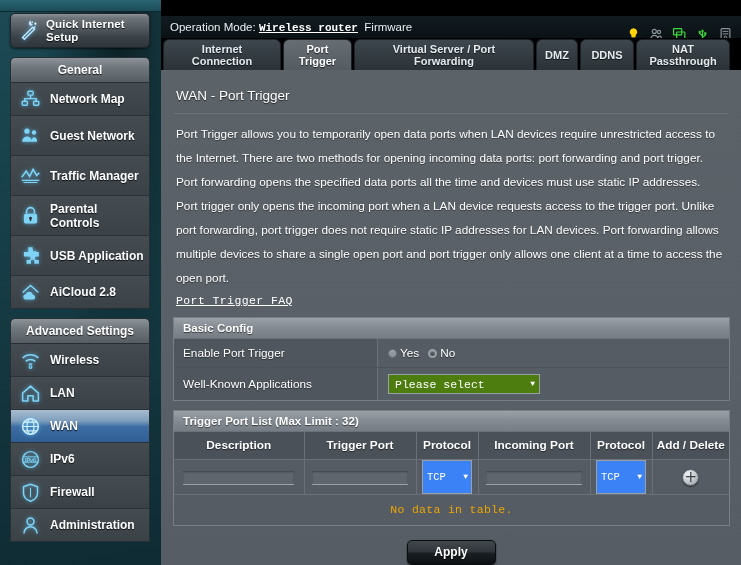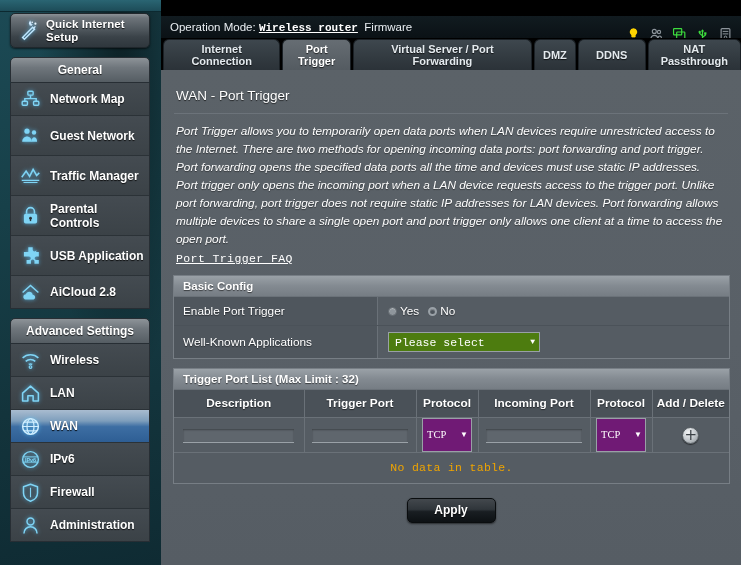--- a/index.html
+++ b/index.html
@@ -130,24 +130,23 @@
     background: linear-gradient(180deg,#5b6268 0%,#596067 55%,#565d64 100%);
     padding: 10px 9px 0 9px;
   }
   .page-title {
     color: #ffffff; font-size: 13.5px; font-weight: normal;
     text-shadow: 0 1px 1px rgba(0,0,0,.65);
     padding: 8px 2px 0 6px;
   }
   .title-rule { border-bottom: 1px solid #6c737a; margin: 10px 4px 0 4px; }
   .desc {
-    color: #ffffff; font-size: 11.8px; line-height: 18px;
+    color: #ffffff; font-size: 11.8px; line-height: 24px;
     padding: 8px 8px 0 6px;
     text-shadow: 0 1px 1px rgba(0,0,0,.45);
-    font-style: italic;
   }
   .faq-link {
     display:inline-block; margin: 1px 0 0 6px;
     color: #ffffff; font-family:"Liberation Mono", monospace;
     font-size: 11.5px; text-decoration: underline; cursor: pointer;
     letter-spacing: .4px;
   }
 
   
   .panel { margin: 9px 2px 0 3px; border: 1px solid #777e85; background: #555c63; }
@@ -209,22 +208,22 @@
   }
   .tbl td:last-child { border-right: none; }
   .tinput {
     width: 86%; height: 14px;
     background: #5f666d; border: none; border-bottom: 1px solid #9aa1a7;
     box-shadow: inset 0 1px 2px rgba(0,0,0,.35);
   }
   .tsel {
     display: inline-flex; align-items: center; justify-content: space-between;
     width: 50px; height: 34px; padding: 0 3px 0 4px;
-    background: #701a75; border: 1px solid #99a0a6;
-    color:#ffffff; font-family:Liberation Serif, serif; font-size: 10.5px;
+    background: #3b82f6; border: 1px solid #99a0a6;
+    color:#ffffff; font-family:Liberation Mono, monospace; font-size: 10.5px;
     cursor: pointer;
   }
   .plus-btn {
     display:inline-flex; align-items:center; justify-content:center;
     width: 17px; height: 17px; border-radius: 50%;
     background: radial-gradient(circle at 35% 30%, #f2f4f5 0%, #c9ced2 45%, #8d9398 100%);
     border: 1px solid #555c61; color: #3a4045; font-size: 14px; line-height: 13px;
     font-weight: bold; cursor: pointer;
     box-shadow: 0 1px 1px rgba(0,0,0,.5);
   }
@@ -476,21 +475,21 @@
       <span style="white-space:pre-line;">Port
 Trigger</span>
     </div>
     <div class="tab" style="width:180px;">
       <span style="white-space:pre-line;">Virtual Server / Port
 Forwarding</span>
     </div>
     <div class="tab" style="width:42px;">
       <span style="white-space:pre-line;">DMZ</span>
     </div>
-    <div class="tab" style="width:68px;">
+    <div class="tab" style="width:54px;">
       <span style="white-space:pre-line;">DDNS</span>
     </div>
     <div class="tab" style="width:94px;">
       <span style="white-space:pre-line;">NAT
 Passthrough</span>
     </div>
   </div>
 
   <div class="main">
 

